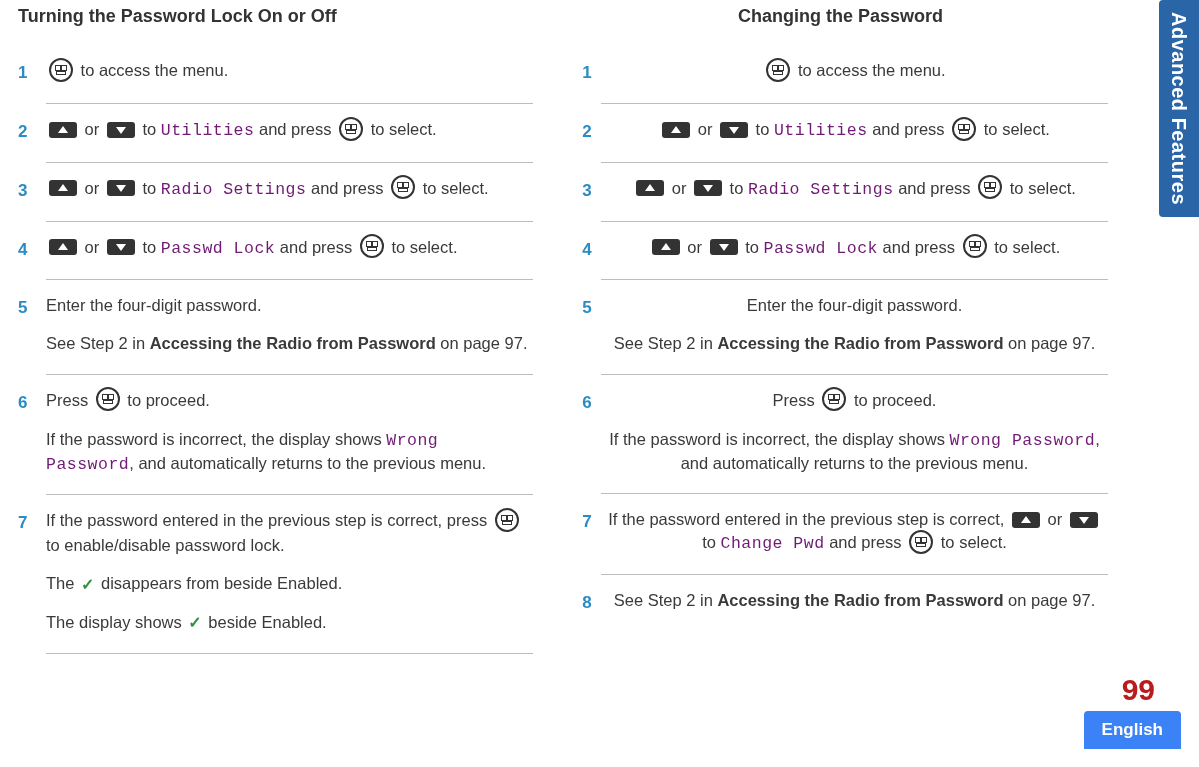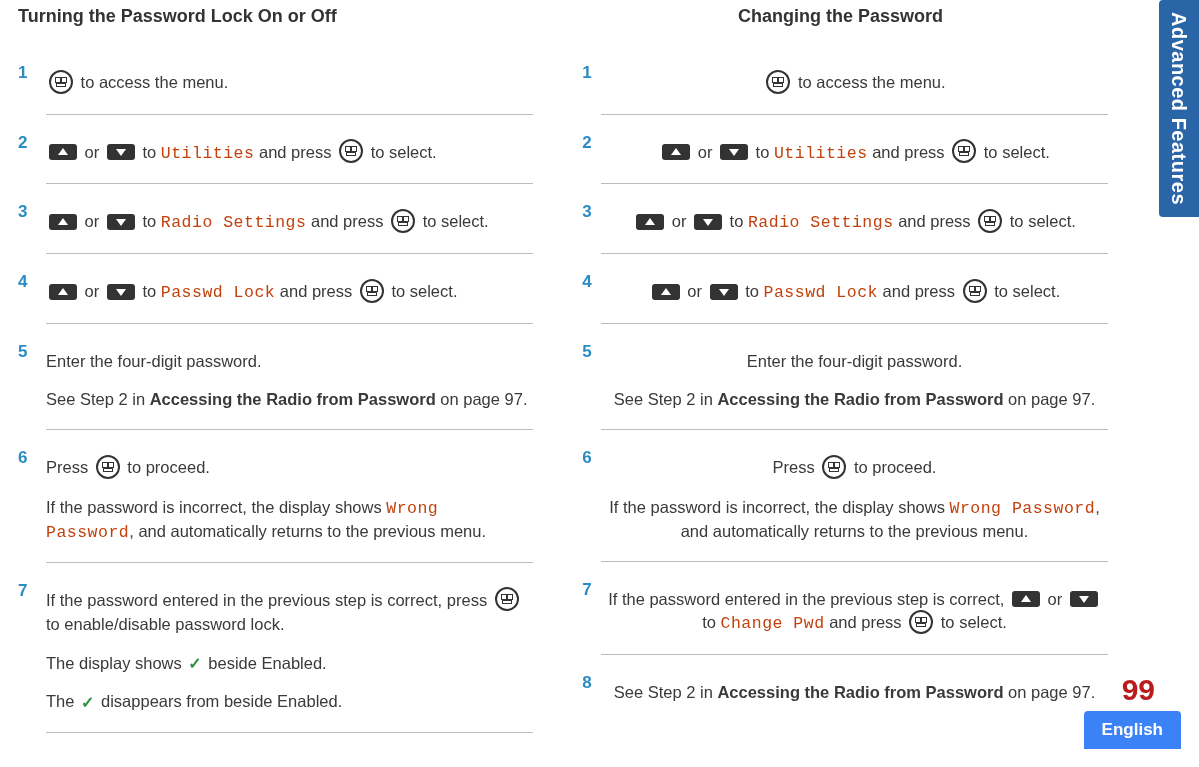--- a/index.html
+++ b/index.html
@@ -38,31 +38,31 @@
     font-weight: bold;
     width: 28px;
     flex-shrink: 0;
     font-size: 17px;
     padding-top: 2px;
   }
   .step-body {
     flex: 1;
   }
   .step-body p { margin-top: 15px; }
-  .step-body p:first-child { margin-top: 12px; }
+  .step-body p:first-child { margin-top: 0; }
   hr.sep {
     border: none;
     border-top: 1px solid #bcbcbc;
     margin: 6px 0 6px 28px;
     width: calc(100% - 28px);
   }
   .mono {
     font-family: "Courier New", monospace;
     letter-spacing: 0.5px;
-    color: #c2410c;
+    color: #701a75;
   }
   .bold { font-weight: bold; }
   .ok-icon {
     display: inline-block;
     width: 24px; height: 24px;
     border: 2px solid #333;
     border-radius: 50%;
     position: relative;
     vertical-align: middle;
     margin: 0 3px;
@@ -209,22 +209,22 @@
         <p><span>Press </span><span class="ok-icon"><span class="dots"></span><span class="dots2"></span><span class="bar"></span></span><span> to proceed.</span></p>
         <p><span>If the password is incorrect, the display shows </span><span class="mono">Wrong Password</span><span>, and automatically returns to the previous menu.</span></p>
       </div>
     </div>
     <hr class="sep">
 
     <div class="step">
       <div class="step-num">7</div>
       <div class="step-body">
         <p><span>If the password entered in the previous step is correct, press </span><span class="ok-icon"><span class="dots"></span><span class="dots2"></span><span class="bar"></span></span><span> to enable/disable password lock.</span></p>
+        <p><span>The </span><span class="check">✓</span><span> disappears from beside Enabled.</span></p>
         <p><span>The display shows </span><span class="check">✓</span><span> beside Enabled.</span></p>
-        <p><span>The </span><span class="check">✓</span><span> disappears from beside Enabled.</span></p>
       </div>
     </div>
     <hr class="sep">
   </div>
 
   <div class="col">
     <div class="section-title">Changing the Password</div>
 
     <div class="step">
       <div class="step-num">1</div>

